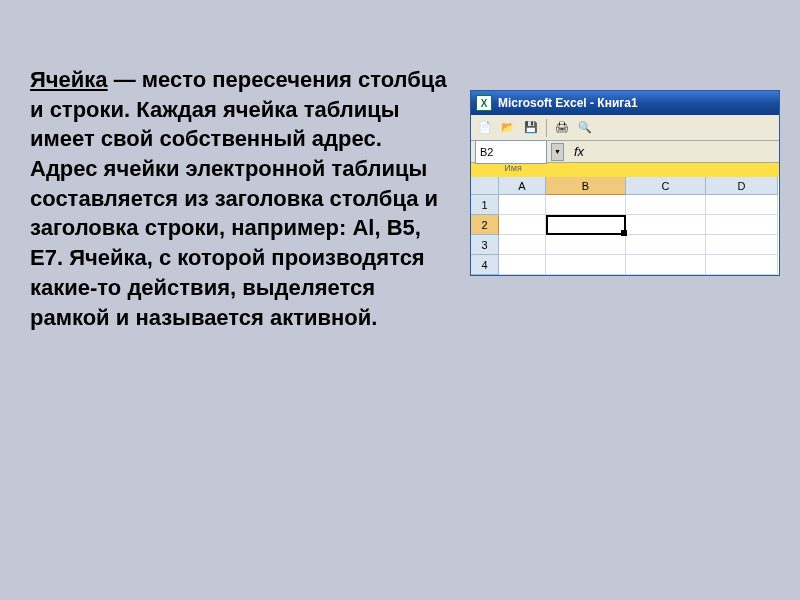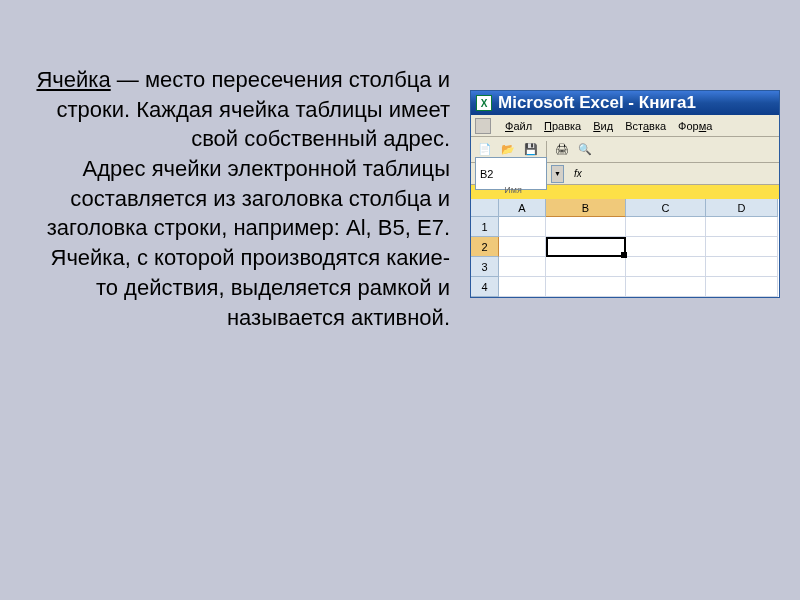--- a/index.html
+++ b/index.html
@@ -20,21 +20,22 @@
       flex: 1;
       display: flex;
       flex-direction: column;
       justify-content: flex-start;
       padding-top: 15px;
     }
     .para {
       font-size: 22px;
       line-height: 1.35;
       color: #000;
-      text-align: right;
+      text-align: left;
+      font-weight: bold;
     }
     .para .term {
       text-decoration: underline;
     }
     .excel-panel {
       width: 310px;
       display: flex;
       align-items: flex-start;
       padding-top: 40px;
     }
@@ -61,21 +62,21 @@
       display: flex;
       align-items: center;
       justify-content: center;
       font-size: 10px;
       color: #0a7a3a;
       font-weight: bold;
       border: 1px solid #0a7a3a;
     }
     .titlebar-text {
       font-weight: bold;
-      font-size: 17px;
+      font-size: 12px;
     }
     .menubar {
       background: #ece9d8;
       display: flex;
       align-items: center;
       padding: 2px 4px;
       height: 22px;
       border-bottom: 1px solid #aca899;
     }
     .menu-icon {
@@ -122,41 +123,41 @@
       background: #ece9d8;
       display: flex;
       align-items: center;
       padding: 2px 4px;
       height: 22px;
       border-bottom: 1px solid #aca899;
       gap: 4px;
     }
     .name-box {
       width: 72px;
-      height: 33px;
+      height: 24px;
       background: #fff;
       border: 1px solid #7f9db9;
       font-size: 11px;
       padding: 1px 4px;
       display: flex;
       align-items: center;
     }
     .name-box-arrow {
       width: 13px;
       height: 18px;
       background: #d4d0c8;
       border: 1px solid #7f9db9;
       display: flex;
       align-items: center;
       justify-content: center;
       font-size: 7px;
     }
     .fx-label {
       font-style: italic;
-      font-size: 10px;
+      font-size: 13px;
       color: #000;
       margin-left: 6px;
     }
     .name-label-row {
       background: #fde047;
       display: flex;
       padding: 0 4px;
       height: 14px;
       font-size: 9px;
       color: #666;
@@ -239,28 +240,20 @@
 </div>
 
 <div class="excel-panel">
   <div class="excel-window">
 
     <div class="titlebar">
       <div class="excel-icon">X</div>
       <div class="titlebar-text">Microsoft Excel - Книга1</div>
     </div>
 
-    <div class="menubar">
-      <div class="menu-icon"></div>
-      <div class="menu-item"><span class="ul">Ф</span><span>айл</span></div>
-      <div class="menu-item"><span class="ul">П</span>равка</div>
-      <div class="menu-item"><span class="ul">В</span>ид</div>
-      <div class="menu-item">Вст<span class="ul">а</span>вка</div>
-      <div class="menu-item">Фор<span class="ul">м</span>а</div>
-    </div>
 
     <div class="toolbar">
       <div class="tool-btn">📄</div>
       <div class="tool-btn">📂</div>
       <div class="tool-btn">💾</div>
       <div class="tool-sep"></div>
       <div class="tool-btn">🖨</div>
       <div class="tool-btn">🔍</div>
     </div>
 

